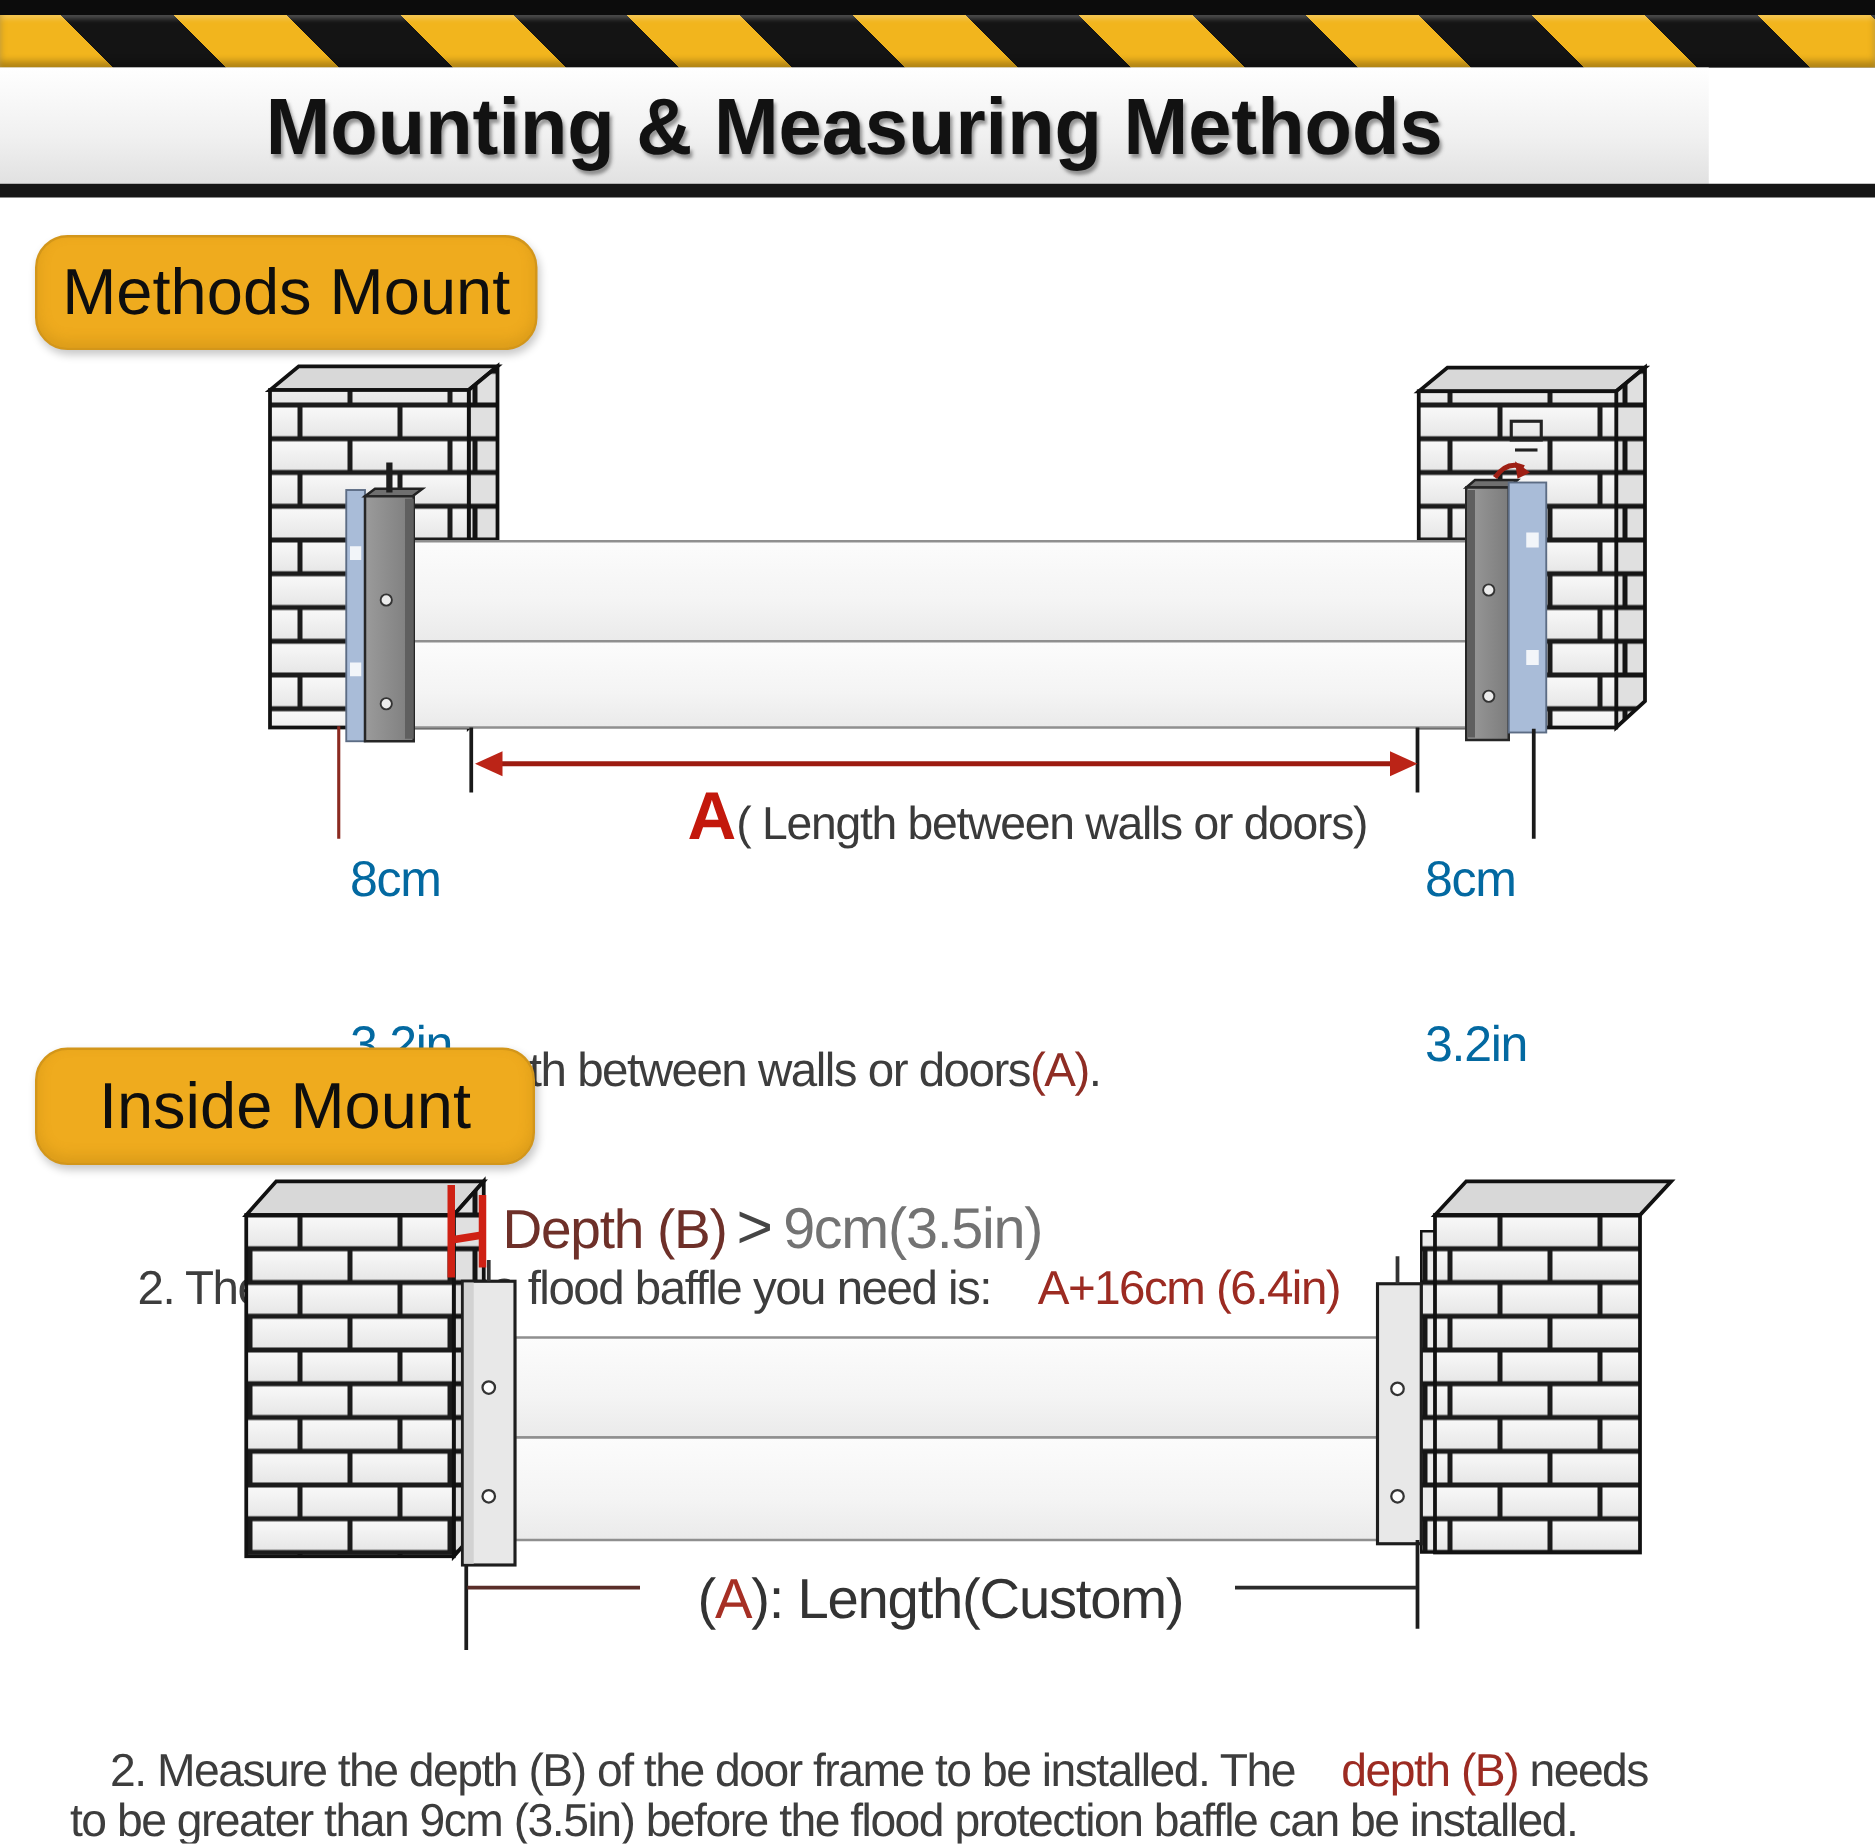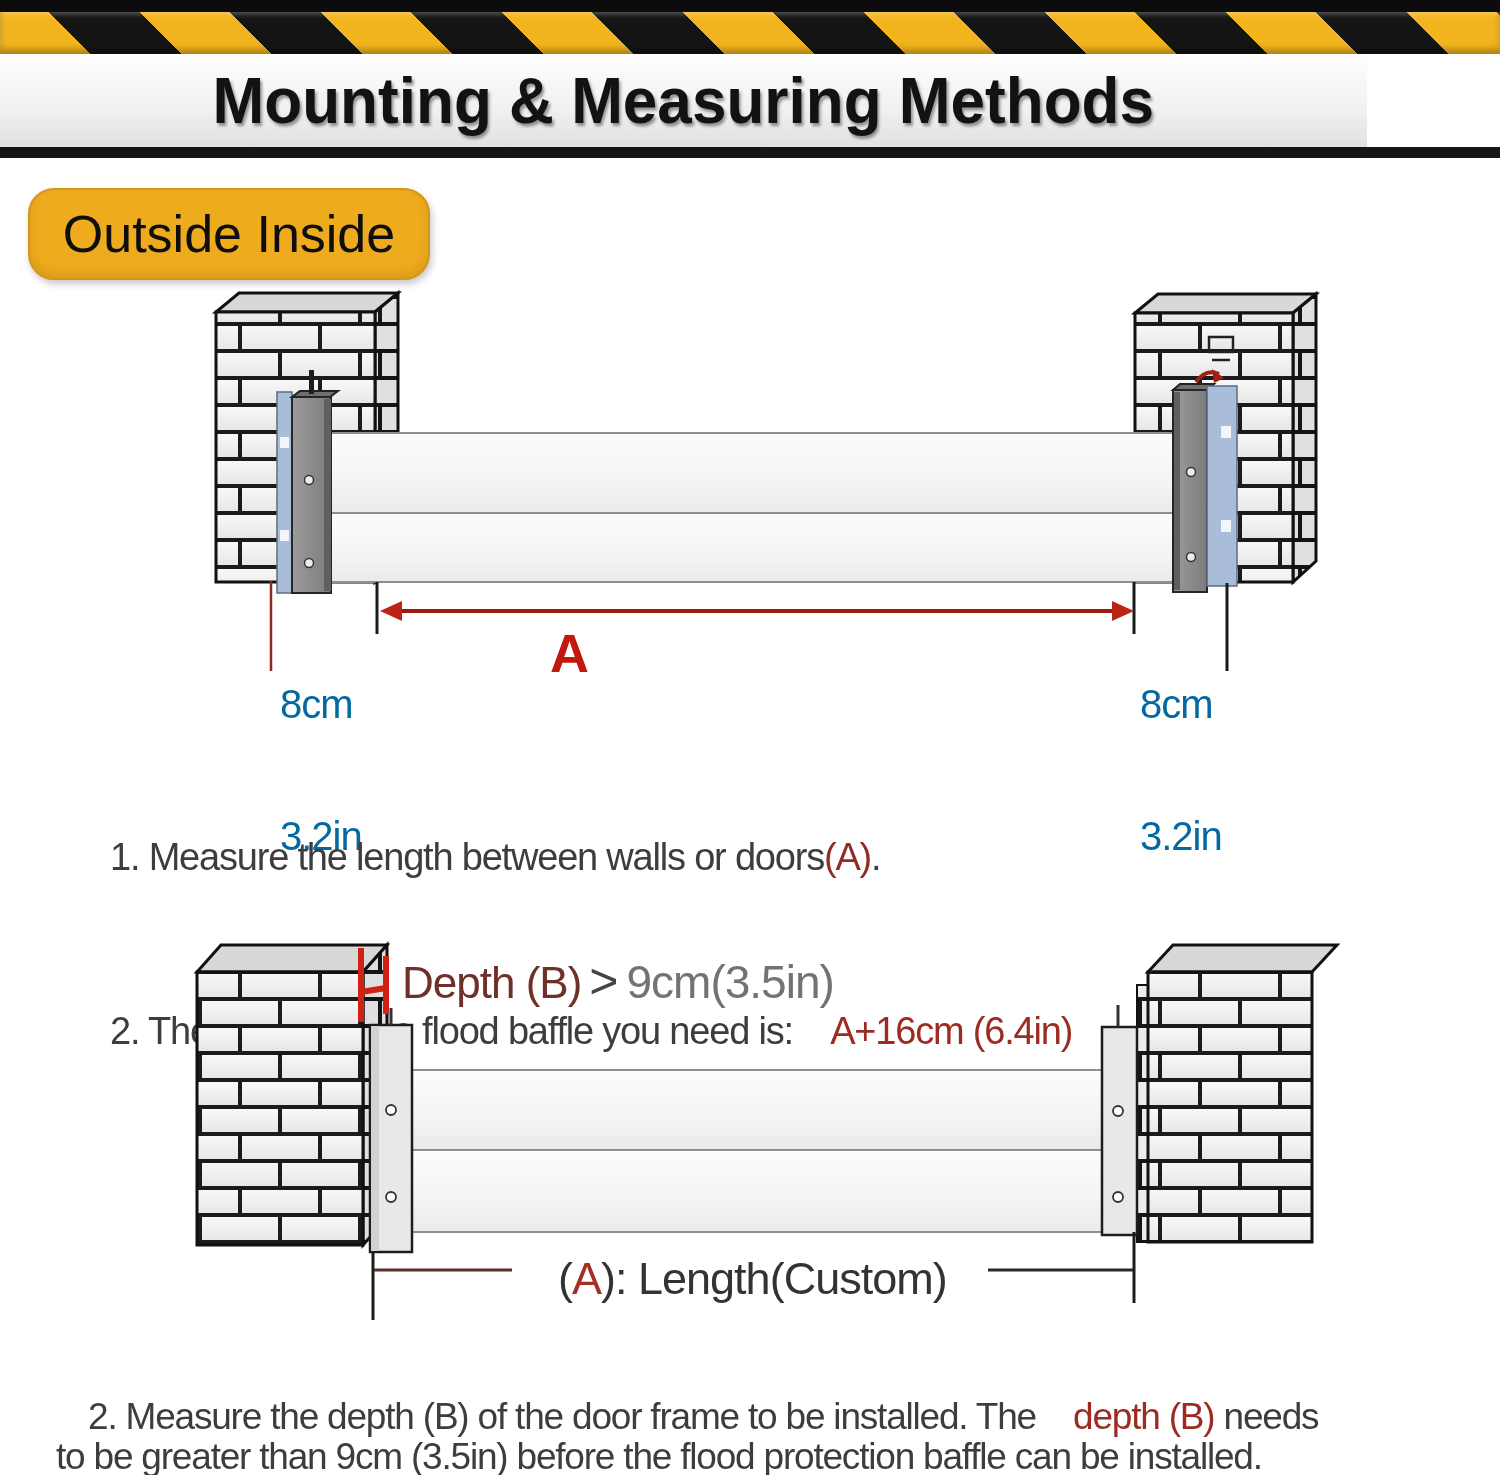--- a/index.html
+++ b/index.html
@@ -52,21 +52,21 @@
 
 <div id="root">
 
   <div class="top-black"></div>
   <div class="caution-stripe"></div>
   <div class="title-band">
     <div class="page-title">Mounting &amp; Measuring Methods</div>
   </div>
   <div class="header-bottom"></div>
 
-  <div class="badge" id="badge-outside">Outside Inside</div>
+  <div class="badge" id="badge-outside">Methods Mount</div>
 
   <svg class="abs" style="left:0;top:280px;" width="1500" height="420" viewBox="0 280 1500 420">
     <defs>
       <linearGradient id="bkg" x1="0" y1="0" x2="0" y2="1">
         <stop offset="0" stop-color="#f8f8f8"></stop>
           <stop offset="1" stop-color="#e7e7e7"></stop>
       </linearGradient>
       <pattern id="bricks" width="80" height="54" patternUnits="userSpaceOnUse">
         <rect width="80" height="54" fill="#1b1b1b"></rect>
         <rect x="2" y="2" width="76" height="23" fill="url(#bkg)"></rect>
@@ -161,27 +161,29 @@
   <div class="dim-pair" id="dim-left">
     <div>8cm</div>
     <div>3.2in</div>
   </div>
   <div class="dim-pair" id="dim-right">
     <div>8cm</div>
     <div>3.2in</div>
   </div>
   <div class="abs" id="dim-a-label">
     <span class="big-a">A</span>
+    <span class="rest">( Length between walls or doors)</span>
   </div>
 
   <div class="steps" id="steps-outside">
     <div><span>1. Measure the length between walls or doors</span><span class="red-dim">(A)</span><span>.</span></div>
     <div><span>2. The length of the flood baffle you need is: </span><span class="red-strong">A+16cm (6.4in)</span></div>
   </div>
 
+  <div class="badge" id="badge-inside">Inside Mount</div>
 
   <svg class="abs" style="left:0;top:940px;" width="1500" height="390" viewBox="0 940 1500 390">
     <g>
       <polygon points="197,972 363,972 387,945 221,945" fill="#d8d8d8" stroke="#111" stroke-width="3"></polygon>
       <polygon points="363,972 387,945 387,1218 363,1245" fill="url(#bricksSide)" stroke="#111" stroke-width="3"></polygon>
       <polygon points="363,972 387,945 387,1218 363,1245" fill="rgba(0,0,0,0.05)"></polygon>
       <rect x="197" y="972" width="166" height="273" fill="url(#bricks)" stroke="#111" stroke-width="3"></rect>
     </g>
 
     <g stroke="#cf2114" stroke-width="6" fill="none">

